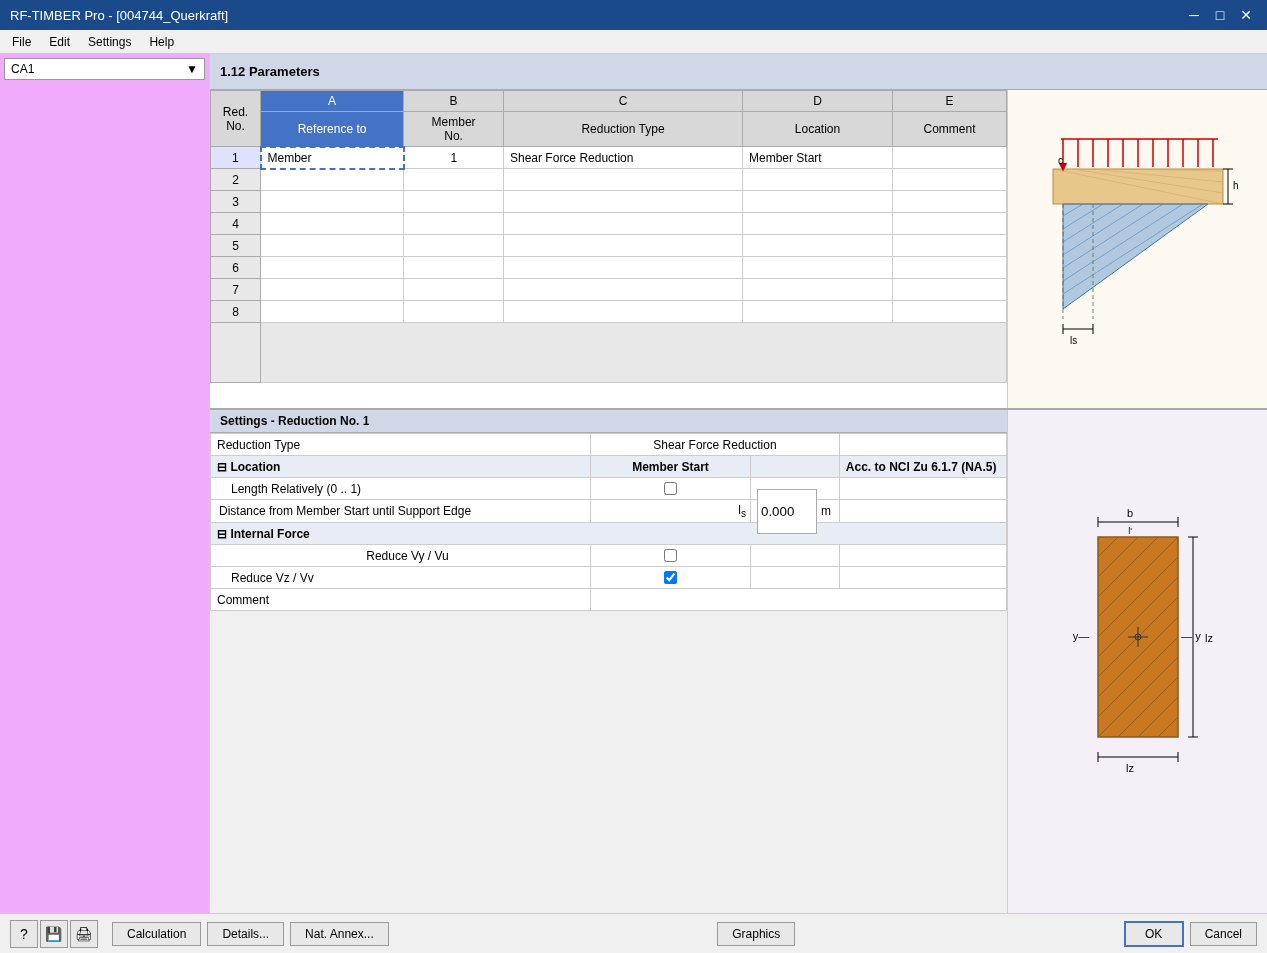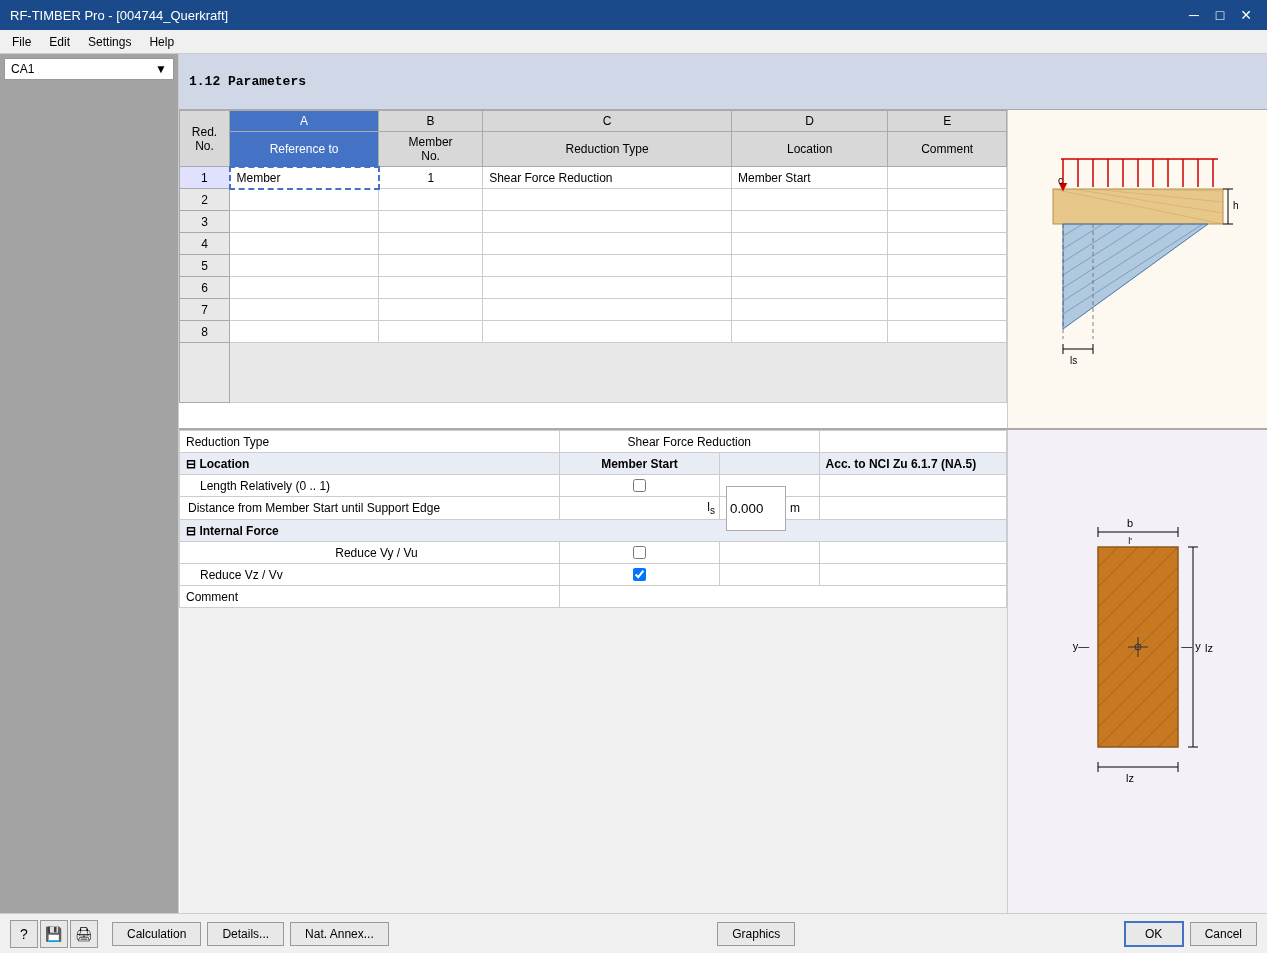--- a/index.html
+++ b/index.html
@@ -44,22 +44,22 @@
     }
 
     
     .main-layout {
       display: flex;
       height: calc(953px - 30px - 24px - 40px);
     }
 
     
     .sidebar {
-      width: 179px;
-      background: #a3a3a3;
+      width: 210px;
+      background: #f0abfc;
       border-right: 1px solid #ccc;
       display: flex;
       flex-direction: column;
     }
     .sidebar-dropdown {
       background: white;
       border: 1px solid #999;
       margin: 4px;
       padding: 3px 6px;
       display: flex;
@@ -86,25 +86,24 @@
       flex: 1;
       display: flex;
       flex-direction: column;
       background: #f0f0f0;
       overflow: hidden;
     }
 
     
     .section-header {
       background: #d0d8e8;
-      padding: 20px 10px;
+      padding: 10px 10px;
       font-weight: bold;
       font-size: 13px;
       border-bottom: 1px solid #aaa;
-      font-family: Liberation Mono, monospace;
     }
 
     
     .top-panel {
       display: flex;
       border-bottom: 2px solid #aaa;
       height: 320px;
     }
 
     .table-panel {
@@ -443,20 +442,21 @@
             <marker id="arrow" markerWidth="6" markerHeight="6" refX="3" refY="3" orient="auto">
               <path d="M0,0 L0,6 L6,3 z" fill="#cc0000"></path>
             </marker>
           </defs>
         </svg>
       </div>
     </div>
 
     <div class="bottom-panel">
       <div class="settings-panel">
+        <div class="settings-header">Settings - Reduction No. 1</div>
         <table class="settings-table">
           <tbody>
 
             <tr>
               <td class="label-col">Reduction Type</td>
               <td class="value-col" colspan="2">Shear Force Reduction</td>
               <td></td>
             </tr>
 
             <tr class="section-row">

